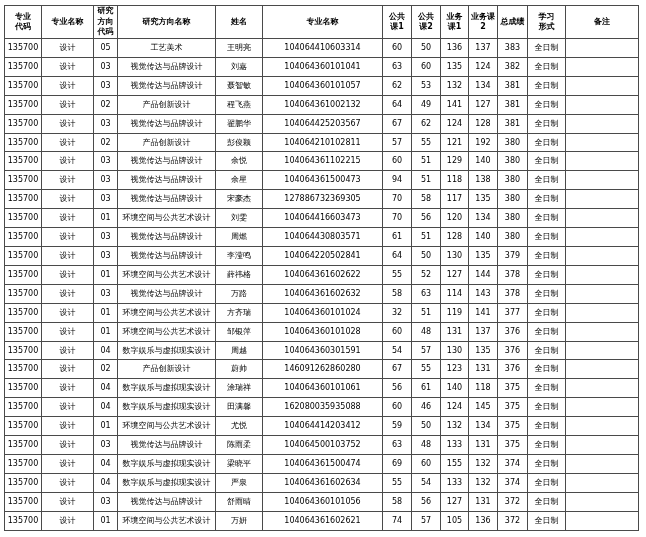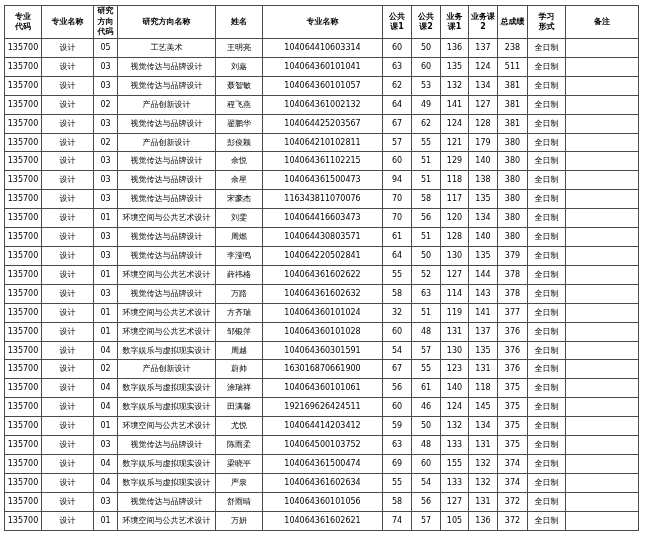--- a/index.html
+++ b/index.html
@@ -58,36 +58,36 @@
         <td>135700</td>
         <td>设计</td>
         <td>05</td>
         <td>工艺美术</td>
         <td>王明亮</td>
         <td>104064410603314</td>
         <td>60</td>
         <td>50</td>
         <td>136</td>
         <td>137</td>
-        <td>238</td>
+        <td>383</td>
         <td>全日制</td>
         <td></td>
       </tr>
       <tr>
         <td>135700</td>
         <td>设计</td>
         <td>03</td>
         <td>视觉传达与品牌设计</td>
         <td>刘嘉</td>
         <td>104064360101041</td>
         <td>63</td>
         <td>60</td>
         <td>135</td>
         <td>124</td>
-        <td>511</td>
+        <td>382</td>
         <td>全日制</td>
         <td></td>
       </tr>
       <tr>
         <td>135700</td>
         <td>设计</td>
         <td>03</td>
         <td>视觉传达与品牌设计</td>
         <td>聂智敏</td>
         <td>104064360101057</td>
@@ -132,21 +132,21 @@
       <tr>
         <td>135700</td>
         <td>设计</td>
         <td>02</td>
         <td>产品创新设计</td>
         <td>彭俊颖</td>
         <td>104064210102811</td>
         <td>57</td>
         <td>55</td>
         <td>121</td>
-        <td>179</td>
+        <td>192</td>
         <td>380</td>
         <td>全日制</td>
         <td></td>
       </tr>
       <tr>
         <td>135700</td>
         <td>设计</td>
         <td>03</td>
         <td>视觉传达与品牌设计</td>
         <td>余悦</td>
@@ -173,21 +173,21 @@
         <td>380</td>
         <td>全日制</td>
         <td></td>
       </tr>
       <tr>
         <td>135700</td>
         <td>设计</td>
         <td>03</td>
         <td>视觉传达与品牌设计</td>
         <td>宋豪杰</td>
-        <td>116343811070076</td>
+        <td>127886732369305</td>
         <td>70</td>
         <td>58</td>
         <td>117</td>
         <td>135</td>
         <td>380</td>
         <td>全日制</td>
         <td></td>
       </tr>
       <tr>
         <td>135700</td>
@@ -308,21 +308,21 @@
         <td>376</td>
         <td>全日制</td>
         <td></td>
       </tr>
       <tr>
         <td>135700</td>
         <td>设计</td>
         <td>02</td>
         <td>产品创新设计</td>
         <td>蔚帅</td>
-        <td>163016870661900</td>
+        <td>146091262860280</td>
         <td>67</td>
         <td>55</td>
         <td>123</td>
         <td>131</td>
         <td>376</td>
         <td>全日制</td>
         <td></td>
       </tr>
       <tr>
         <td>135700</td>
@@ -338,21 +338,21 @@
         <td>375</td>
         <td>全日制</td>
         <td></td>
       </tr>
       <tr>
         <td>135700</td>
         <td>设计</td>
         <td>04</td>
         <td>数字娱乐与虚拟现实设计</td>
         <td>田满馨</td>
-        <td>192169626424511</td>
+        <td>162080035935088</td>
         <td>60</td>
         <td>46</td>
         <td>124</td>
         <td>145</td>
         <td>375</td>
         <td>全日制</td>
         <td></td>
       </tr>
       <tr>
         <td>135700</td>

